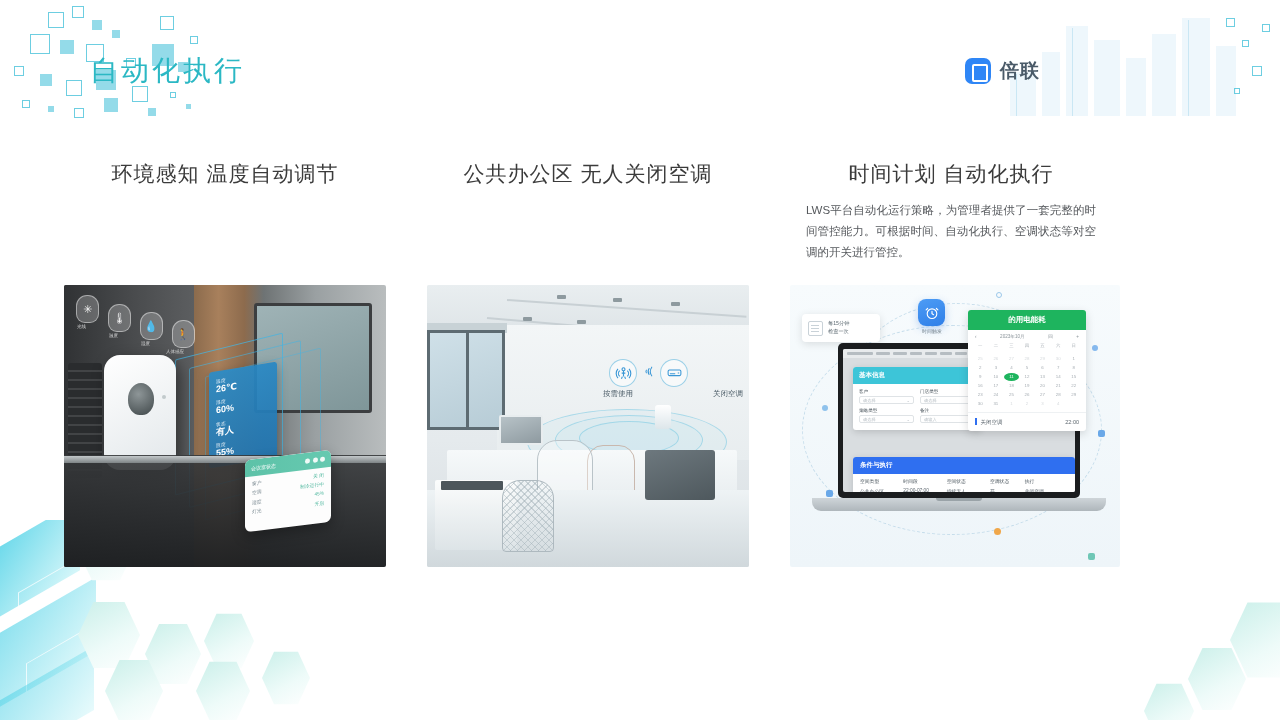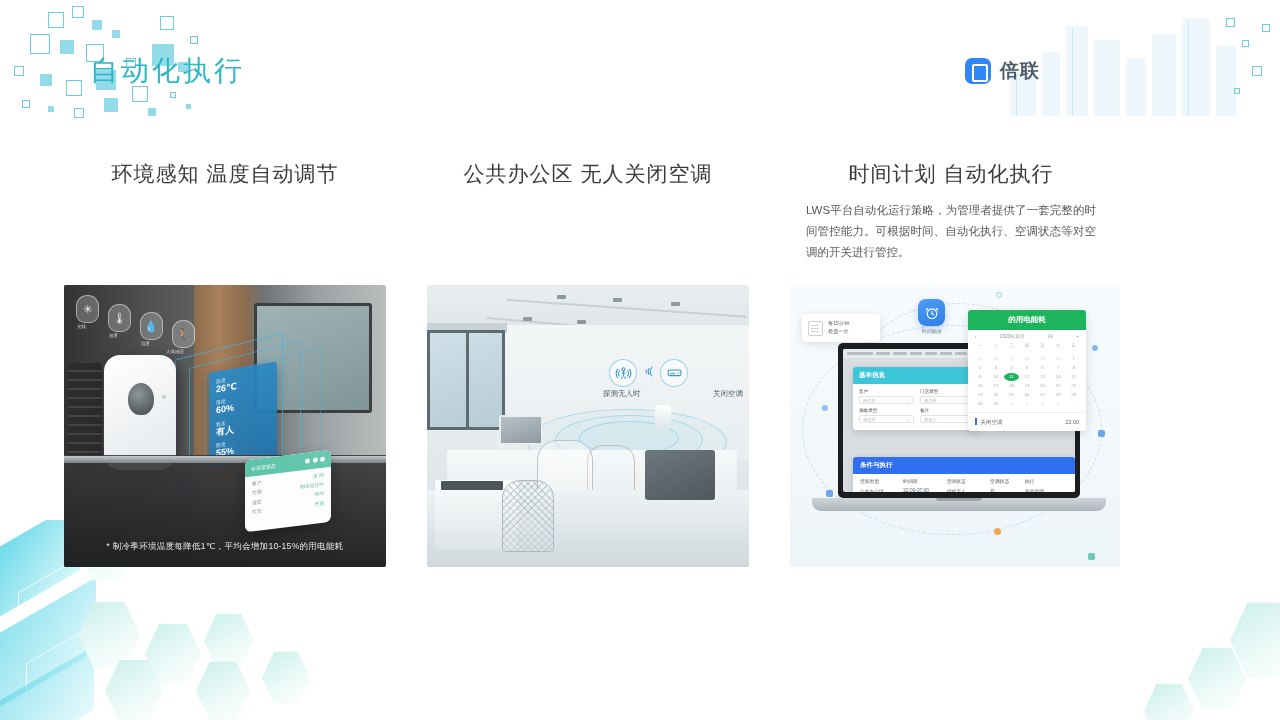--- a/index.html
+++ b/index.html
@@ -476,21 +476,20 @@
     <div class="p1-cg-row">
         <span>湿度</span>
         <span class="val">45%</span>
       </div>
     <div class="p1-cg-row">
         <span>灯光</span>
         <span class="val">开启</span>
       </div>
   </div>
 
-  <div class="p1-caption">* 制冷季环境温度每降低1℃，平均会增加10-15%的用电能耗</div>
 </div>
 
 <div class="panel panel-2">
   <div class="p2-bg"></div>
   <div class="p2-ceiling"></div>
   <div class="p2-rail" style="left:80px;top:14px;width:240px;transform:rotate(4deg);"></div>
   <div class="p2-rail" style="left:60px;top:32px;width:260px;transform:rotate(5deg);"></div>
   <div class="p2-light" style="left:130px;top:10px;"></div>
   <div class="p2-light" style="left:186px;top:13px;"></div>
   <div class="p2-light" style="left:244px;top:17px;"></div>
@@ -528,21 +527,21 @@
     </div>
     <div class="p2-circ">
       <svg width="17" height="17" viewBox="0 0 24 24" fill="none" stroke="#3a97d6" stroke-width="1.5">
         <rect x="3" y="7" width="18" height="8" rx="1.8"></rect>
         <path d="M5.5 12.4h7.5"></path>
           <path d="M16.6 11.2h2"></path>
       </svg>
     </div>
   </div>
   <div class="p2-lbls">
-    <span>探测无人时</span>
+    <span>按需使用</span>
     <span>关闭空调</span>
   </div>
 
   <div class="p2-desk"></div>
   <div class="p2-mon1"></div>
   <div class="p2-chair3"></div>
   <div class="p2-chair"></div>
   <div class="p2-desk2"></div>
   <div class="p2-cabinet"></div>
   <div class="p2-cabinet-top"></div>

